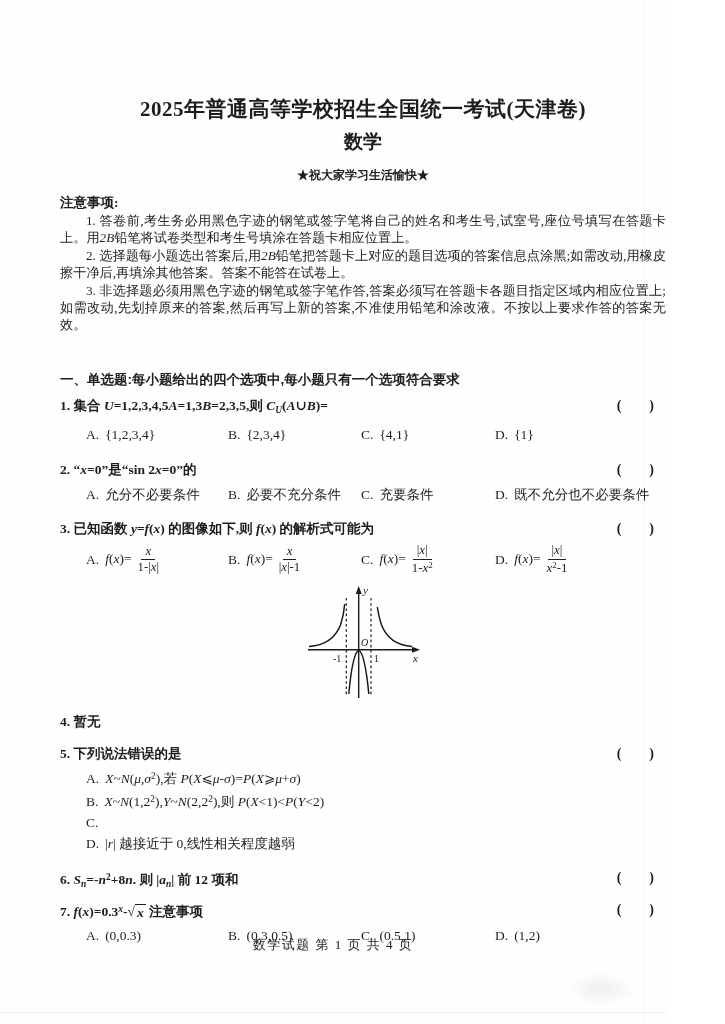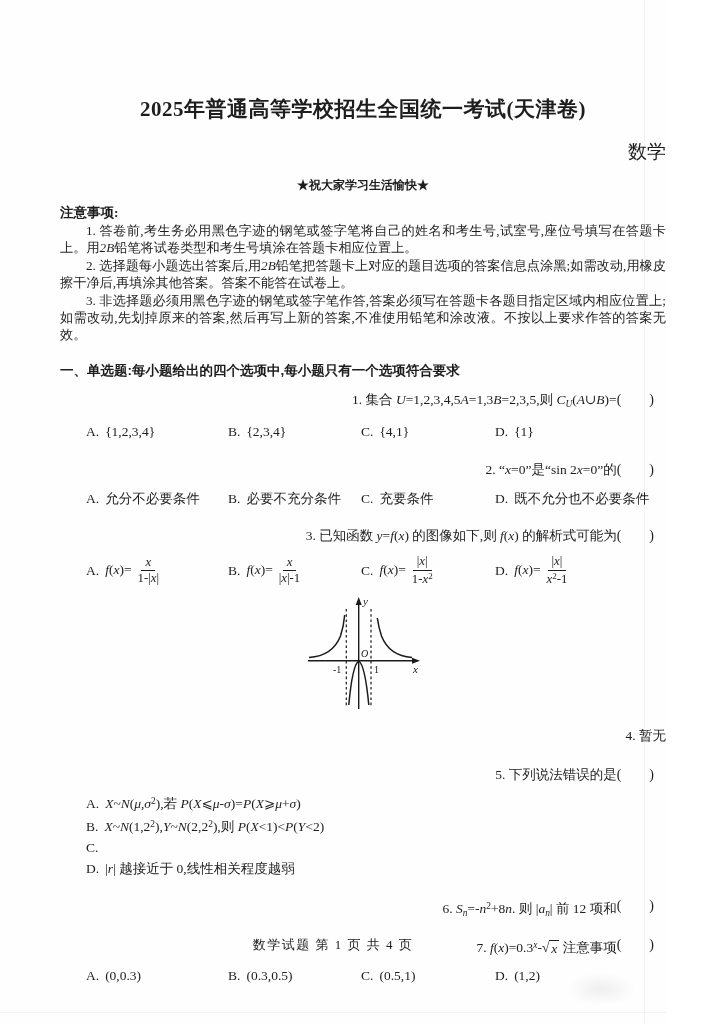--- a/index.html
+++ b/index.html
@@ -2,28 +2,28 @@
 <html><head>
 <meta charset="utf-8">
 <style>
   html,body{margin:0;padding:0;background:#ffffff;}
   .page{
     position:relative;width:666px;height:1024px;overflow:hidden;background:#fefefe;
     color:#1d1d1d;font-family:"Liberation Serif","DejaVu Serif",serif;
   }
   .content{position:absolute;left:60px;top:0;width:606px;}
   .title{margin-top:95px;text-align:center;font-size:21px;font-weight:700;letter-spacing:.5px;}
-  .subject{margin-top:16px;text-align:right;font-size:19px;font-weight:400;}
+  .subject{margin-top:6px;text-align:center;font-size:19px;font-weight:700;}
   .motto{margin-top:12px;text-align:center;font-size:12px;font-weight:700;}
   .notice-h{margin-top:10px;font-size:13.5px;font-weight:700;}
   .notice-p{font-size:13.2px;line-height:17.4px;text-indent:26px;margin:0;text-align:justify;}
-  .sec-h{margin-top:17px;font-size:13.5px;font-weight:700;line-height:20px;
+  .sec-h{margin-top:36px;font-size:13.5px;font-weight:700;line-height:20px;
          font-family:"Liberation Sans","DejaVu Sans",sans-serif;}
-  .q{display:flex;justify-content:flex-end;align-items:flex-start;
-     font-size:13.5px;line-height:26px;}
+  .q{display:flex;justify-content:space-between;align-items:flex-start;
+     font-size:13.5px;line-height:19px;font-weight:bold;}
   .q .paren{flex:none;padding-right:12px;font-size:14px;white-space:pre;}
   .opts{display:grid;grid-template-columns:142px 133px 134px auto;
         padding-left:26px;font-size:13.5px;line-height:19px;}
   .opts .opt{display:flex;align-items:center;}
   .opts .olbl{margin-right:6px;}
   .opts.tall{min-height:40px;align-items:center;}
   .optv{padding-left:26px;font-size:13.5px;}
   .optv .optline{display:flex;align-items:baseline;line-height:21px;}
   .optv .olbl{margin-right:6px;}
   .i{font-style:italic;}

